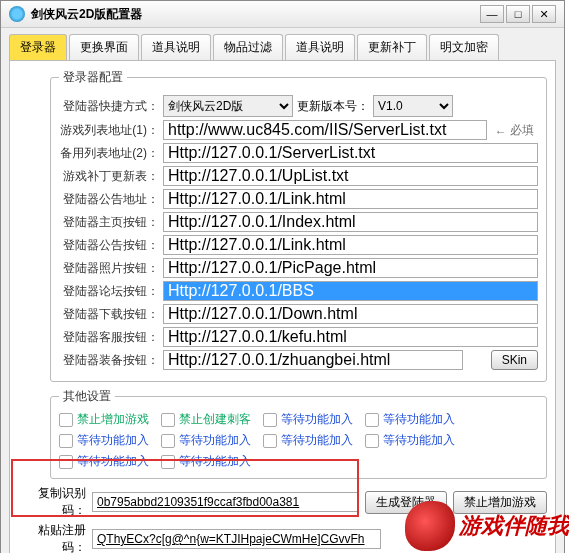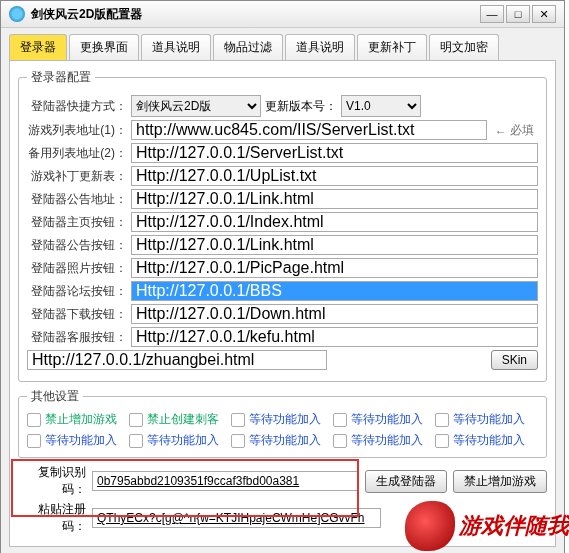--- a/index.html
+++ b/index.html
@@ -7,21 +7,21 @@
 .window { width: 565px; border: 1px solid #888; background: #f0f0f0; }
 .titlebar { display: flex; align-items: center; padding: 4px 8px; background: linear-gradient(#fdfdfd, #e8e8e8); border-bottom: 1px solid #ccc; }
 .titlebar-icon { width: 16px; height: 16px; background: radial-gradient(circle, #6cf 40%, #39c 70%); border-radius: 50%; margin-right: 6px; }
 .titlebar-text { font-weight: bold; flex: 1; }
 .win-btns { display: flex; gap: 2px; }
 .win-btn { width: 24px; height: 18px; border: 1px solid #aaa; background: linear-gradient(#fff, #ddd); font-size: 11px; display: flex; align-items: center; justify-content: center; cursor: pointer; }
 .tabs { display: flex; padding: 6px 8px 0 8px; gap: 2px; }
 .tab { padding: 4px 10px; border: 1px solid #bbb; border-bottom: none; background: linear-gradient(#fff, #eee); border-radius: 3px 3px 0 0; cursor: pointer; }
 .tab.active { background: #fde047; position: relative; z-index: 2; }
 .content { margin: 0 8px 8px 8px; border: 1px solid #bbb; background: #fff; padding: 8px; }
-fieldset { border: 1px solid #bbb; border-radius: 3px; margin-bottom: 6px; padding: 6px 8px 8px 8px; }
+fieldset { border: 1px solid #bbb; border-radius: 3px; margin-bottom: 6px; padding: 6px 8px 8px 8px; margin-left: 32px; }
 legend { padding: 0 4px; color: #333; }
 .row { display: flex; align-items: center; margin: 3px 0; gap: 4px; }
 .row label { width: 100px; text-align: right; color: #333; }
 .row input[type=text] { flex: 1; height: 20px; border: 1px solid #aaa; padding: 0 4px; font-size: 16px; }
 .row select { height: 22px; border: 1px solid #aaa; font-size: 12px; }
 .btn { padding: 2px 10px; border: 1px solid #888; background: linear-gradient(#fff, #ddd); border-radius: 3px; cursor: pointer; font-size: 12px; }
 .required { color: #737373; padding: 0 4px; }
 .sel { background: #3399ff; color: #fff; }
 .checks { display: flex; flex-wrap: wrap; gap: 4px 12px; }
 .chk { display: flex; align-items: center; gap: 4px; color: #1d4ed8; }
@@ -104,20 +104,21 @@
       </div>
       <div class="row">
         <label>登陆器下载按钮：</label>
         <input type="text" value="Http://127.0.0.1/Down.html" style="">
       </div>
       <div class="row">
         <label>登陆器客服按钮：</label>
         <input type="text" value="Http://127.0.0.1/kefu.html" style="">
       </div>
       <div class="row">
+        <label>登陆器装备按钮：</label>
         <input type="text" style="flex: 0 0 300px;" value="Http://127.0.0.1/zhuangbei.html">
         <span style="flex:1"></span>
         <button class="btn">SKin</button>
       </div>
     </fieldset>
 
     <fieldset>
       <legend>其他设置</legend>
       <div class="checks">
         <span class="chk active">

